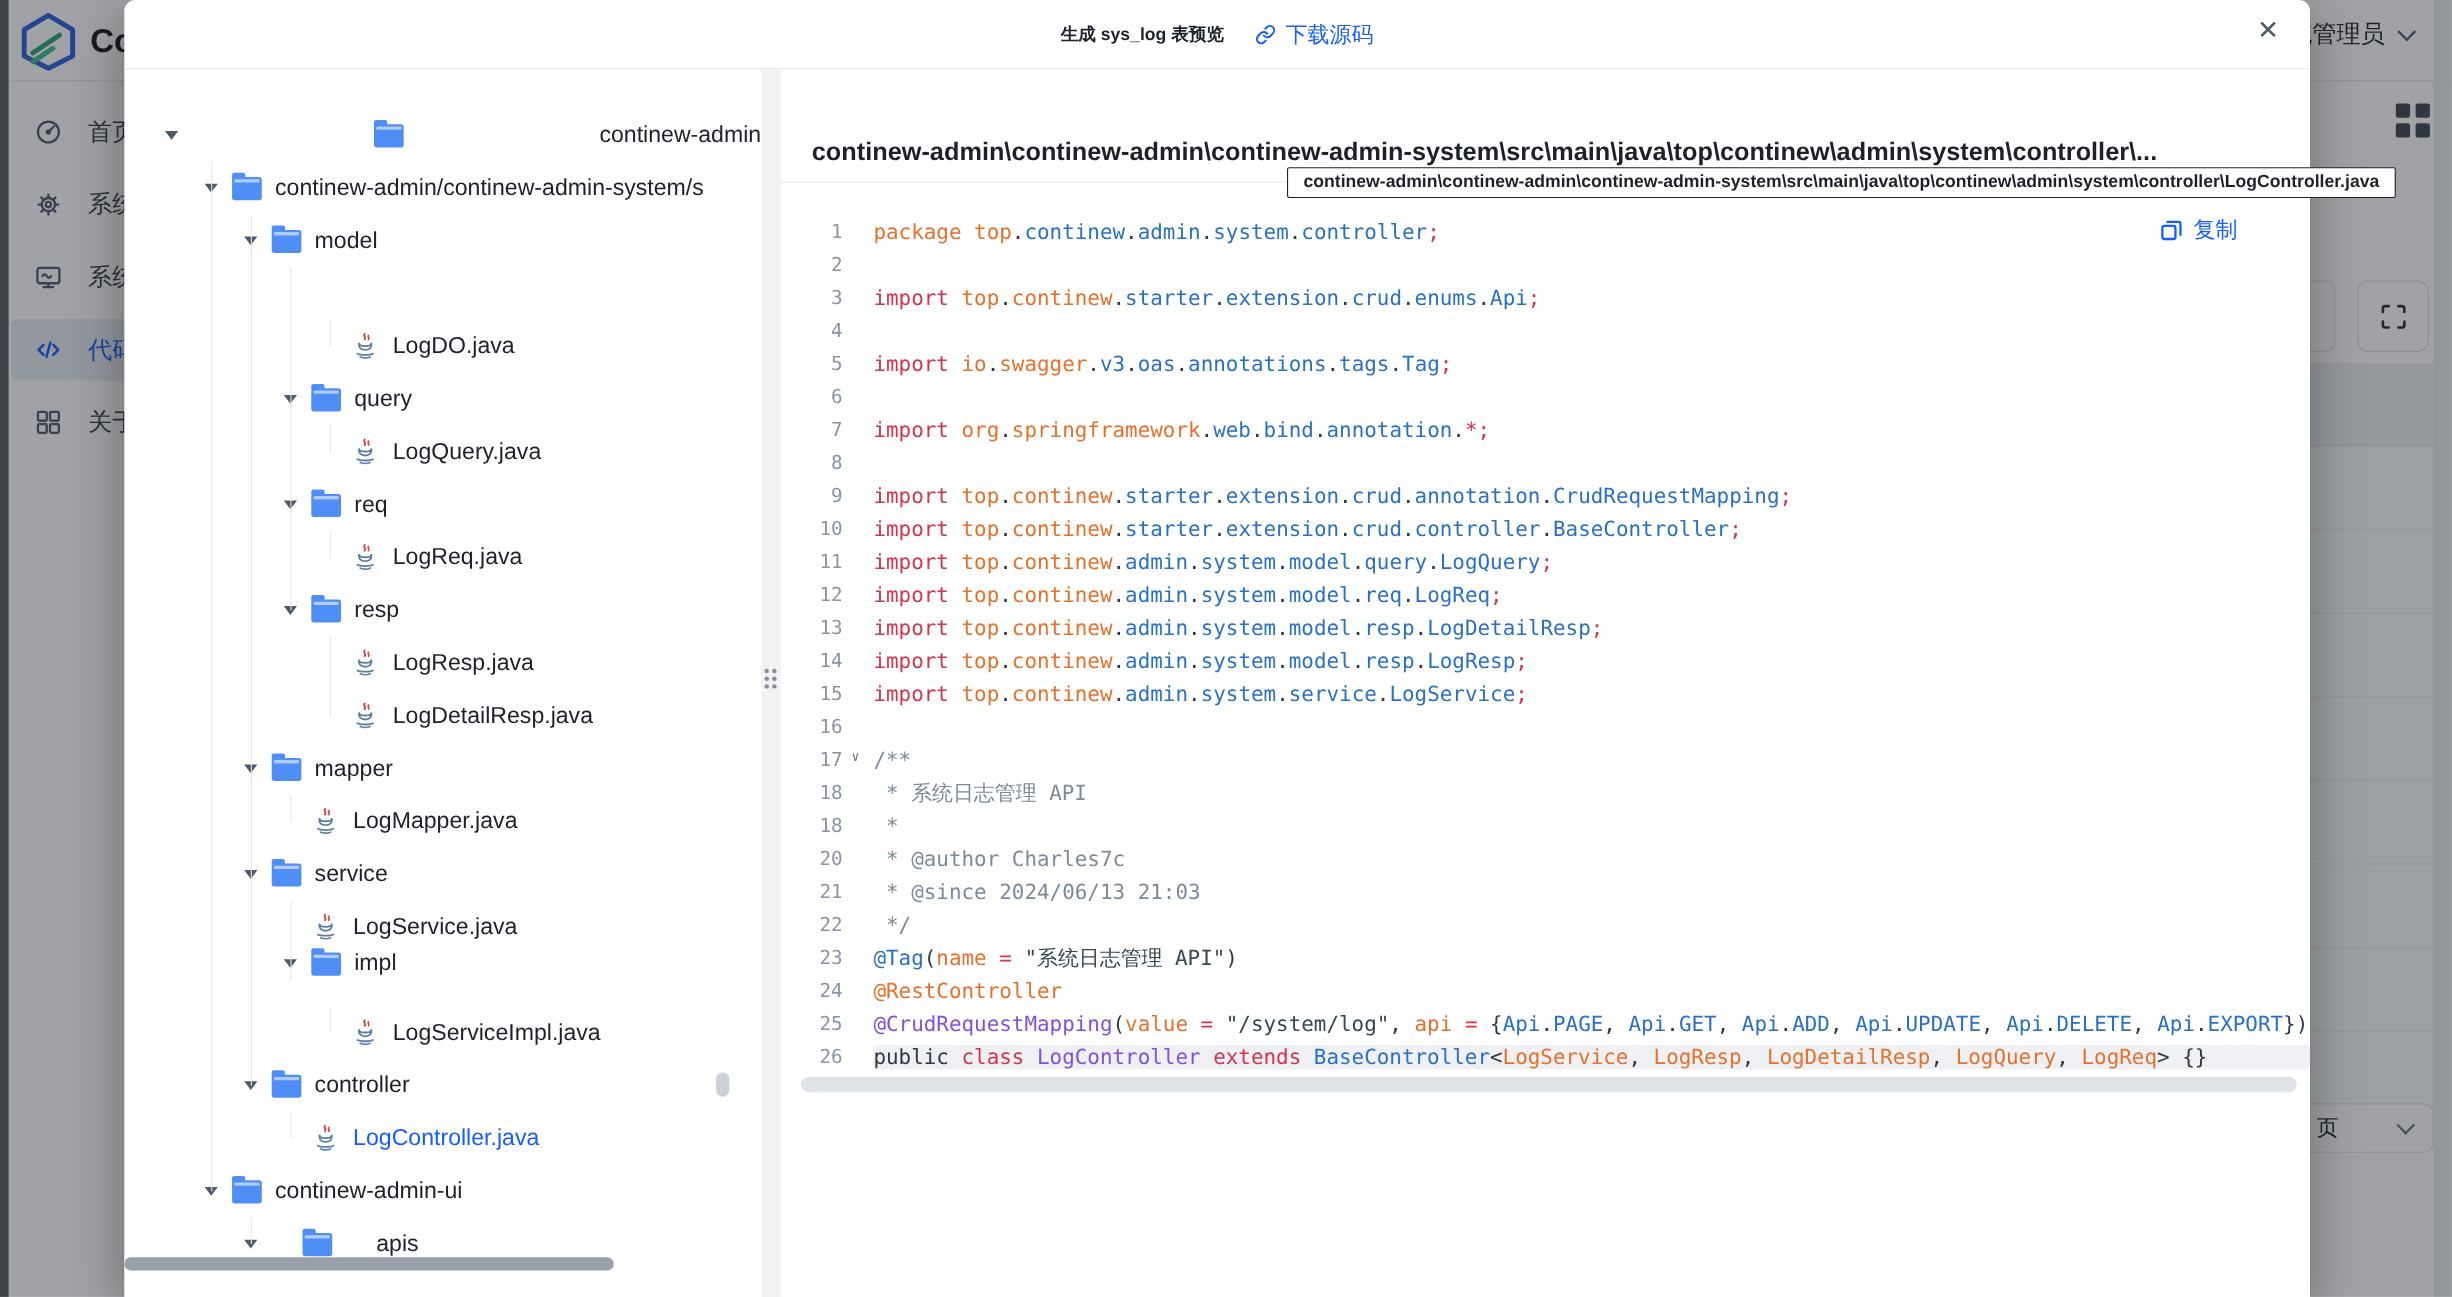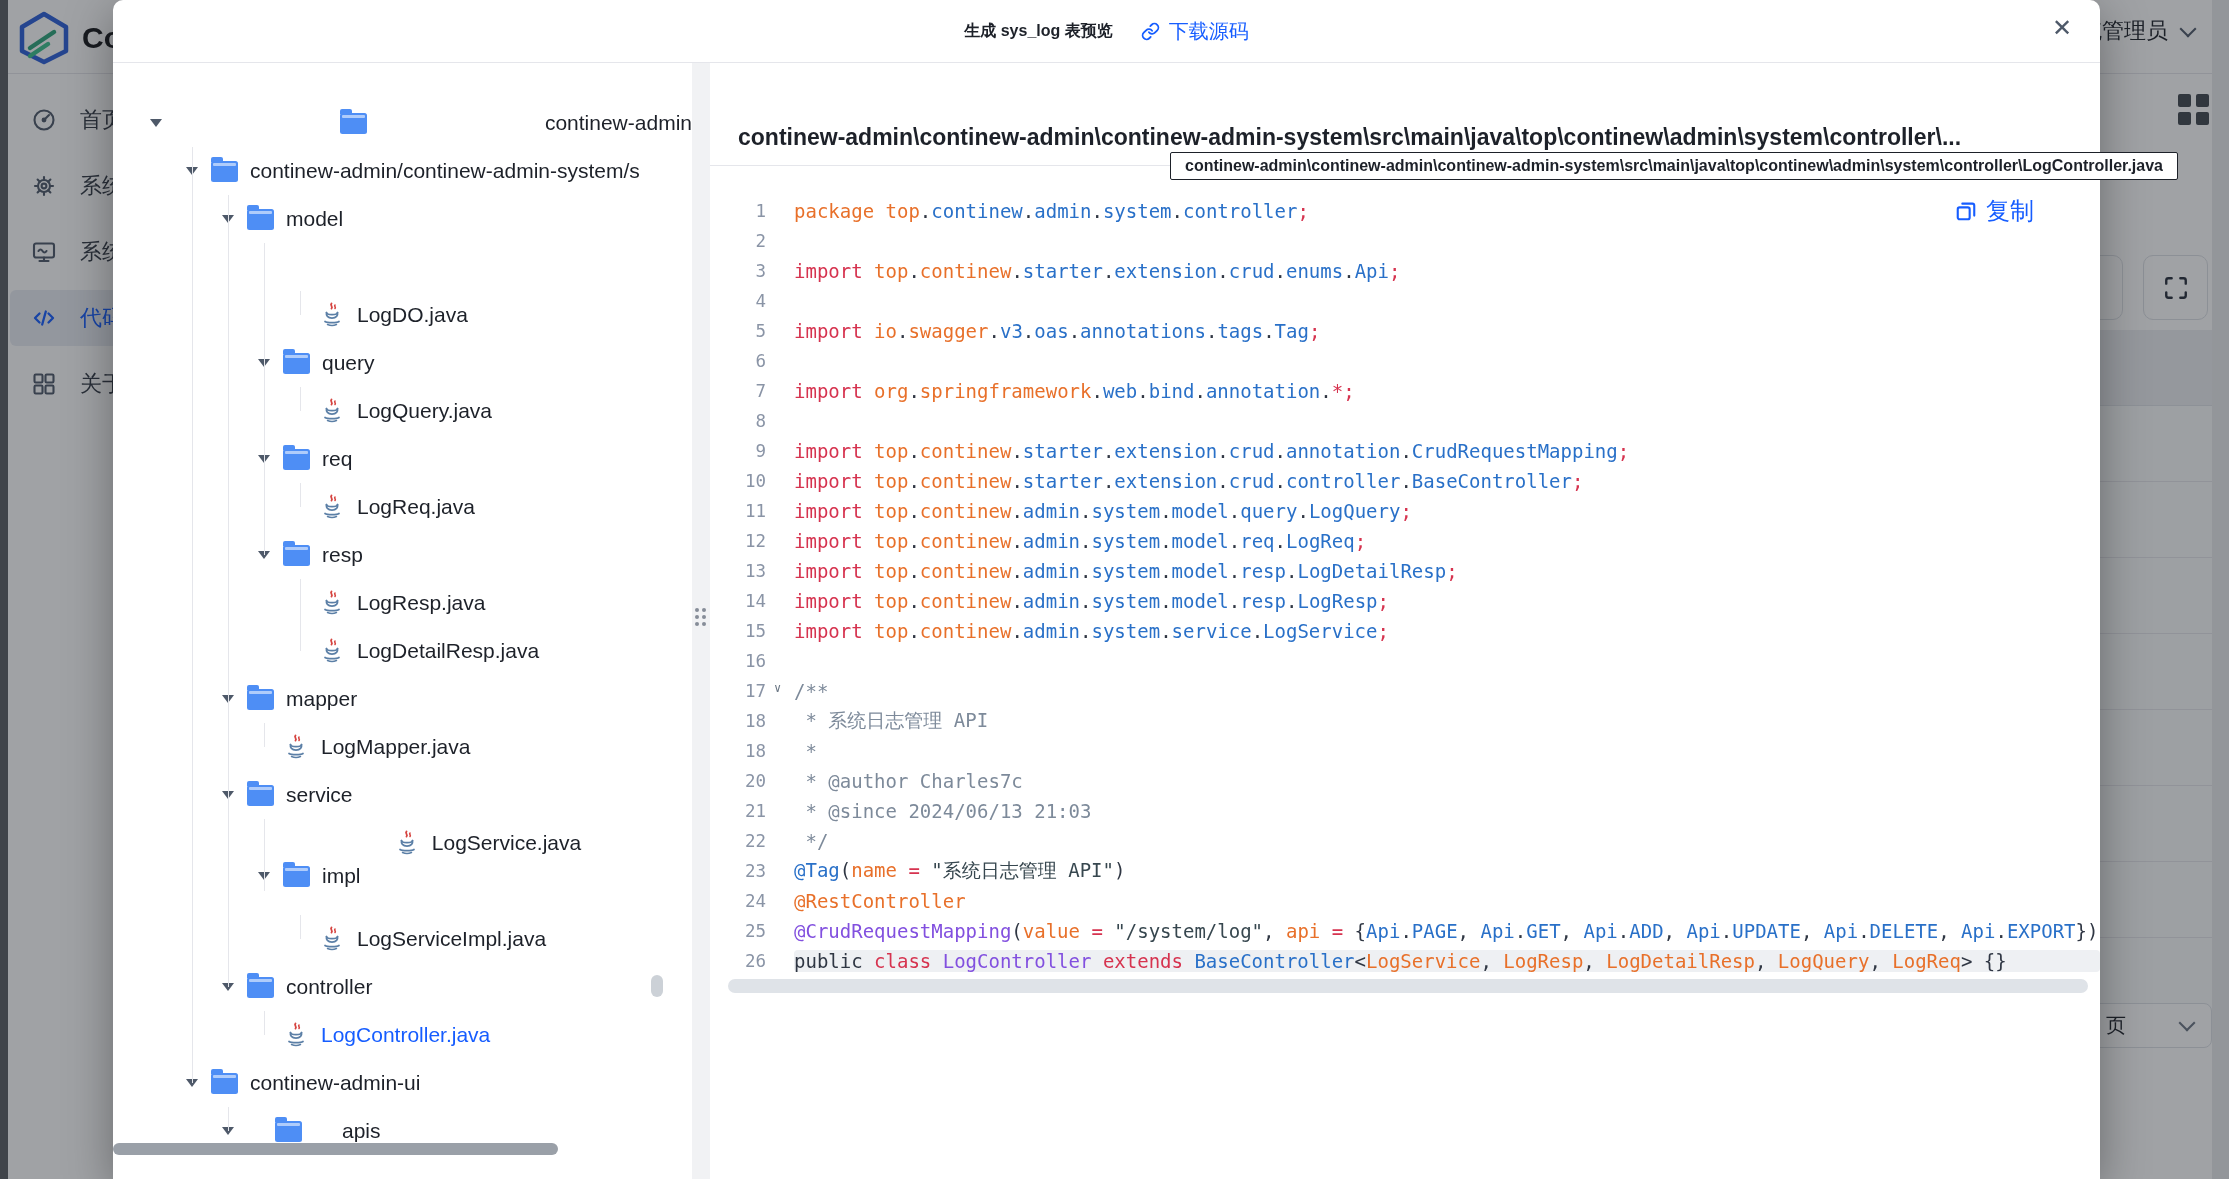--- a/index.html
+++ b/index.html
@@ -49,21 +49,21 @@
   .tree-hscroll{position:absolute;left:0;top:1080px;width:445px;height:12px;background:#9aa0a8;border-radius:6px}
   .tree-vthumb{position:absolute;left:538px;top:912px;width:12px;height:22px;background:#ccd1d7;border-radius:6px}
   
   .splitter{flex:0 0 18px;background:#f1f2f4;position:relative;cursor:col-resize}
   .sdots{position:absolute;left:3px;top:545px;display:grid;grid-template-columns:4px 4px;grid-template-rows:4px 4px 4px;gap:3px}
   .sdots span{background:#868d98;border-radius:50%}
   
   .code-pane{flex:1;position:relative;min-width:0;overflow:hidden}
   .path-bar{height:103px;padding:0 28px;border-bottom:1px solid #e5e6eb;display:flex;align-items:flex-end;box-sizing:border-box}
   .path-text{font-size:23px;font-weight:700;color:#1d2129;white-space:nowrap;overflow:hidden;padding-bottom:14px;width:100%}
-  .copy-btn{position:absolute;right:66px;top:132px;display:flex;align-items:center;gap:9px;color:#165dff;font-size:24px;cursor:pointer;z-index:5}
+  .copy-btn{position:absolute;right:66px;top:132px;display:flex;align-items:center;gap:9px;color:#165dff;font-size:20px;cursor:pointer;z-index:5}
   .code-wrap{padding:30px 0 0 18px;overflow:hidden}
   .cline{display:flex;height:30px;align-items:center;white-space:pre;font-family:"DejaVu Sans Mono","Liberation Mono",monospace;font-size:19px;position:relative}
   .lnum{flex:0 0 38px;text-align:right;margin-right:28px;color:#8a94a6;font-size:17.5px}
   .cline.hl .ltext{background:#eef0f3;border-radius:4px;flex:1}
   .fold{position:absolute;left:46px;top:5px;color:#6b7785;font-size:12px}
   .o{color:#e8702a}.r{color:#d6334f}.b{color:#2970c8}.d{color:#303744}.g{color:#7d8a9a}.s{color:#37474f}.p{color:#8250df}
   .code-hscroll{position:absolute;left:18px;top:916px;width:1360px;height:14px;background:#dfe3e8;border-radius:7px}
   .tooltip{position:absolute;left:1057px;top:152px;background:#fff;border:1.5px solid #1d2129;border-radius:2px;
            padding:4px 14px;font-size:16px;font-weight:600;white-space:nowrap;z-index:40;color:#1d2129}
   svg{display:block}
@@ -347,21 +347,21 @@
           </span>
           <span class="tlabel">LogMapper.java</span>
         </div>
         <div class="trow" style="top: 708px; padding-left: 104px;">
           <span class="tarrow">
             <span class="tri"></span>
           </span>
           <span class="ficon"></span>
           <span class="tlabel">service</span>
         </div>
-        <div class="trow" style="top: 756px; padding-left: 140px; justify-content: center;">
+        <div class="trow" style="top: 756px; padding-left: 140px;">
           <span class="tarrow"></span>
           <span class="jicon">
             <svg width="24" height="26" viewBox="0 0 24 26" fill="none" stroke-linecap="round">
               <path d="M11.5 1.5c-2 2 2 3 0 5" stroke="#d64541" stroke-width="1.8"></path>
               <path d="M15 3c-1.3 1.3 1.3 2 0 3.5" stroke="#d64541" stroke-width="1.6"></path>
               <path d="M6.5 10.5c0 1.3 2.5 2.1 5.5 2.1s5.5-.8 5.5-2.1" stroke="#5b7fa6" stroke-width="1.7"></path>
               <path d="M6.5 10.5c-.6 3 1.2 5.6 5.5 5.6s6.1-2.6 5.5-5.6" stroke="#5b7fa6" stroke-width="1.7"></path>
               <path d="M5 19.5c2 1.5 12 1.5 14 0" stroke="#5b7fa6" stroke-width="1.7"></path>
               <path d="M7.5 22.5c2.5 1 6.5 1 9 0" stroke="#5b7fa6" stroke-width="1.5"></path>
             </svg>

